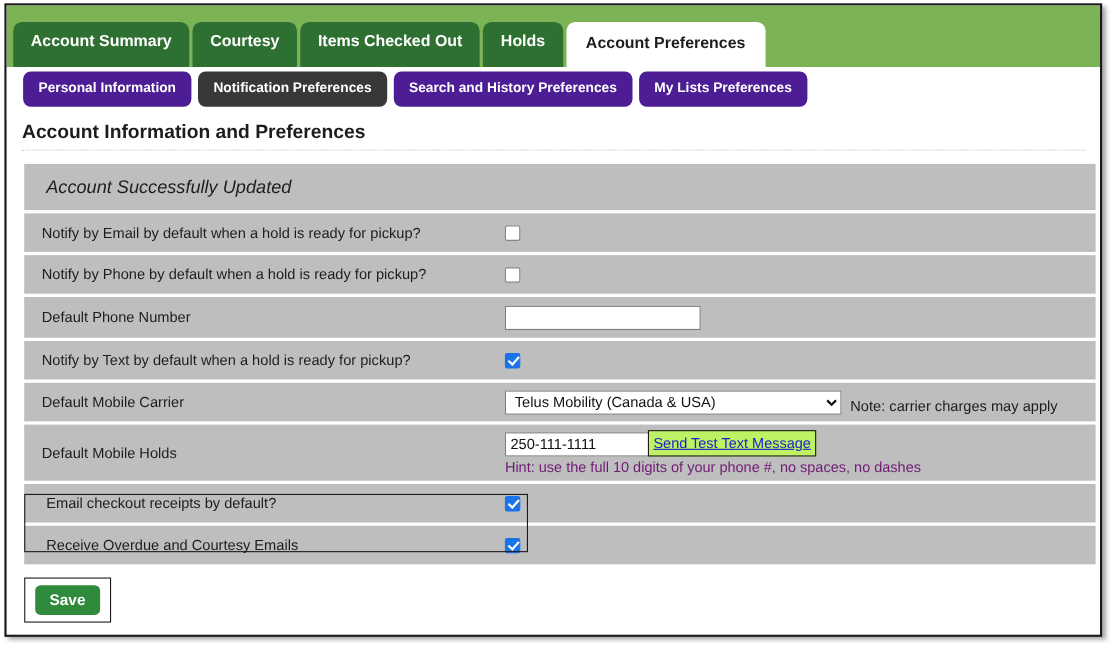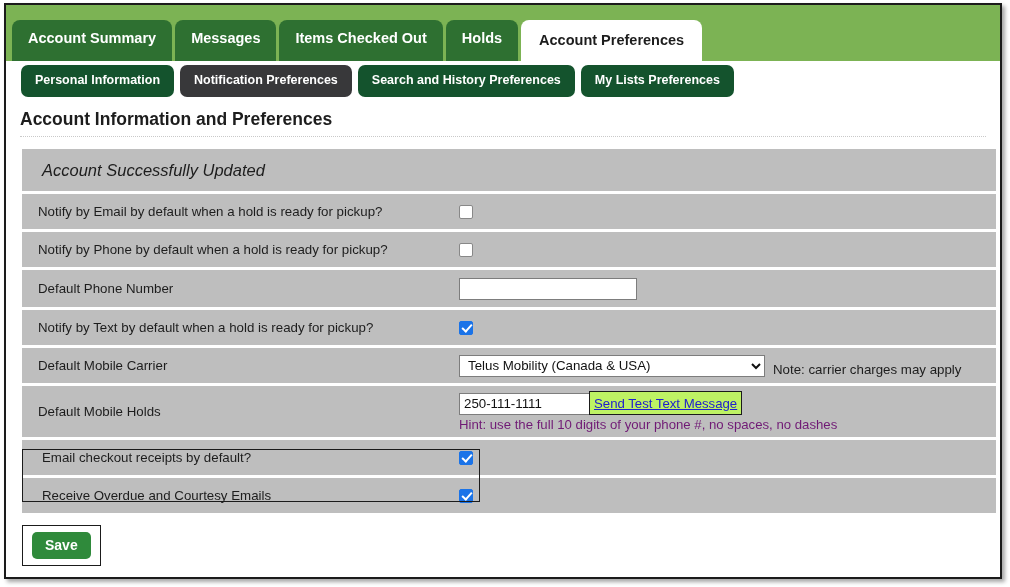--- a/index.html
+++ b/index.html
@@ -76,21 +76,21 @@
   }
   .subtabs {
     position: absolute;
     left: 15px;
     top: 4px;
     display: flex;
     align-items: flex-start;
     gap: 6px;
   }
   .subtab {
-    background: #14532d;
+    background: #4c1d95;
     color: #ffffff;
     font-size: 12.5px;
     font-weight: bold;
     padding: 9px 14px 10px 14px;
     border-radius: 7px;
     line-height: 1;
     white-space: nowrap;
     cursor: pointer;
     user-select: none;
   }
@@ -303,21 +303,21 @@
 <div class="page">
   <div class="frame">
 
     
     <div class="tabbar">
       <div class="tabs">
         <div class="tab">
           <span>Account Summary</span>
         </div>
         <div class="tab">
-          <span>Messages</span>
+          <span>Courtesy</span>
         </div>
         <div class="tab">
           <span>Items Checked Out</span>
         </div>
         <div class="tab">
           <span>Holds</span>
         </div>
         <div class="tab active">
           <span>Account Preferences</span>
         </div>

